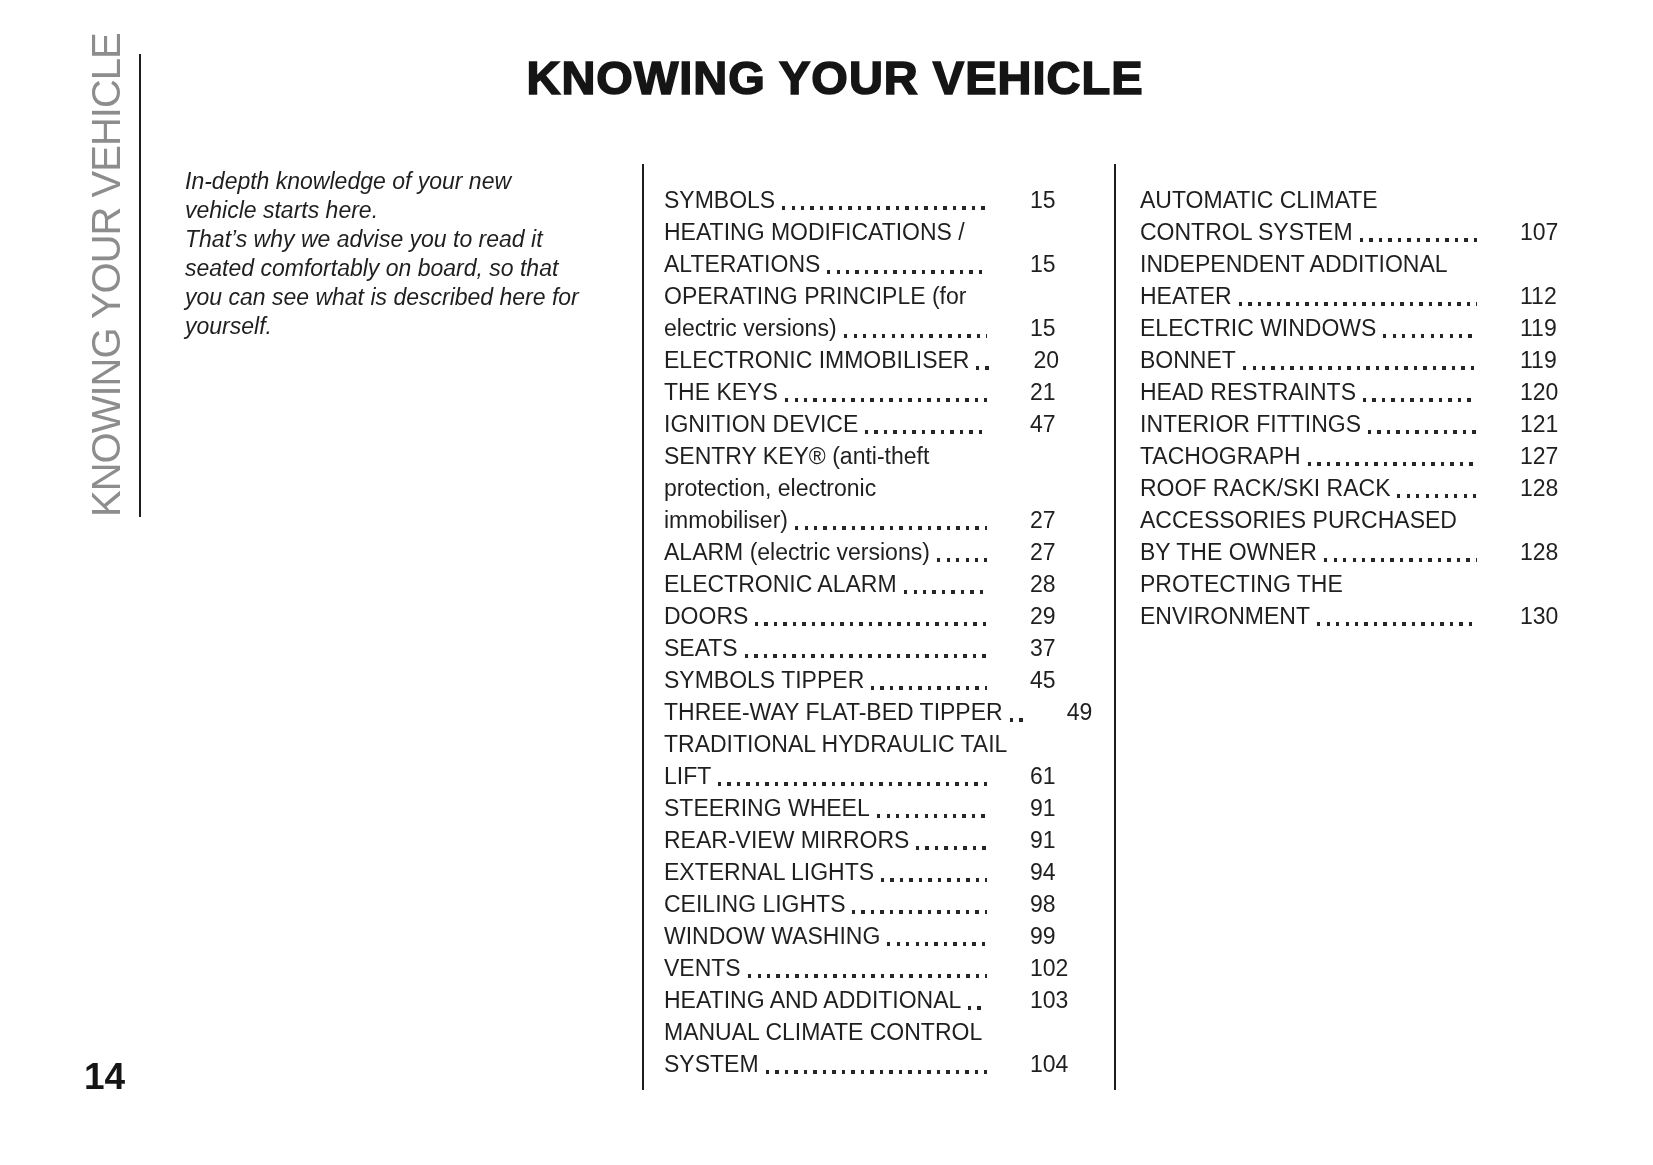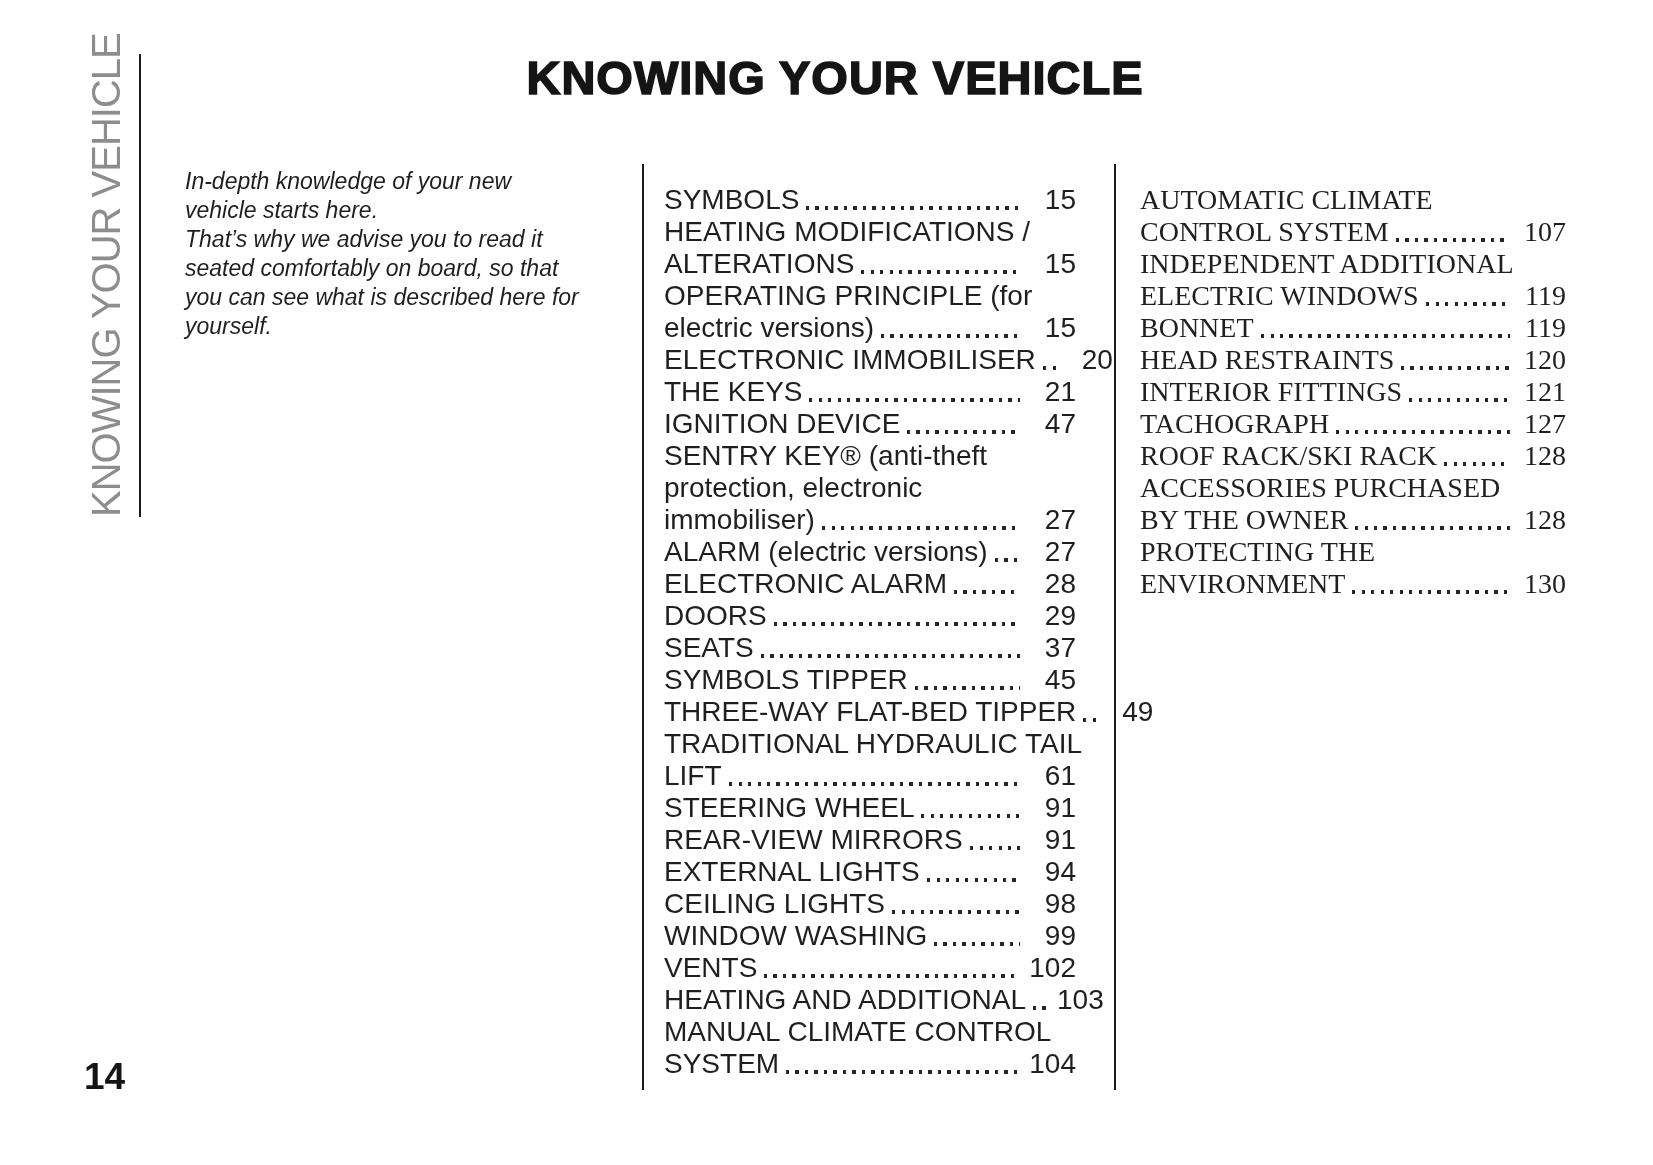--- a/index.html
+++ b/index.html
@@ -16,31 +16,31 @@
   .title{
     position:absolute;left:400px;top:50px;width:870px;margin:0;text-align:center;
     font-size:47px;font-weight:bold;letter-spacing:1px;color:#151515;
     -webkit-text-stroke:1.6px #151515;
   }
   .intro{position:absolute;left:185px;top:167px;width:445px;font-style:italic;font-size:23px;line-height:29px;color:#1f1f1f;}
   .intro p{margin:0;}
   .col-rule{position:absolute;top:164px;width:2px;height:926px;background:#1c1c1c;}
   .rule1{left:642px;}
   .rule2{left:1114px;}
-  .toc{position:absolute;top:184px;font-size:28px;color:#1f1f1f;}
+  .toc{position:absolute;top:184px;font-size:23px;color:#1f1f1f;}
   .toc1{left:664px;width:412px;}
-  .toc2{left:1140px;width:426px;font-family:Liberation Serif, serif;}
+  .toc2{left:1140px;width:426px;}
   .tline{height:32px;line-height:32px;white-space:nowrap;overflow:visible;}
   .tline.last{display:flex;}
   .lbl{white-space:nowrap;}
   .dots{
     flex:1 1 auto;height:4px;align-self:flex-end;margin:0 10px 6px 7px;min-width:14px;
     background-image:repeating-linear-gradient(to right,#262626 0px,#262626 3.2px,transparent 3.2px,transparent 9.5px);
   }
-  .pg{min-width:46px;text-align:right;}
+  .pg{min-width:46px;text-align:left;margin-left:33px;}
   .folio{position:absolute;left:84px;top:1056px;font-size:37px;font-weight:bold;color:#151515;}
 </style>
 </head>
 <body>
 
 <div class="page">
   <div class="sidebar-label">KNOWING YOUR VEHICLE</div>
   <div class="sidebar-rule"></div>
 
   <h1 class="title">KNOWING YOUR VEHICLE</h1>
@@ -219,20 +219,25 @@
       <div class="entry">
         <div class="tline">AUTOMATIC  CLIMATE</div>
         <div class="tline last">
           <span class="lbl">CONTROL SYSTEM</span>
           <span class="dots"></span>
           <span class="pg">107</span>
         </div>
       </div>
       <div class="entry">
         <div class="tline">INDEPENDENT ADDITIONAL</div>
+        <div class="tline last">
+          <span class="lbl">HEATER</span>
+          <span class="dots"></span>
+          <span class="pg">112</span>
+        </div>
       </div>
       <div class="entry">
         <div class="tline last">
           <span class="lbl">ELECTRIC WINDOWS</span>
           <span class="dots"></span>
           <span class="pg">119</span>
         </div>
       </div>
       <div class="entry">
         <div class="tline last">

